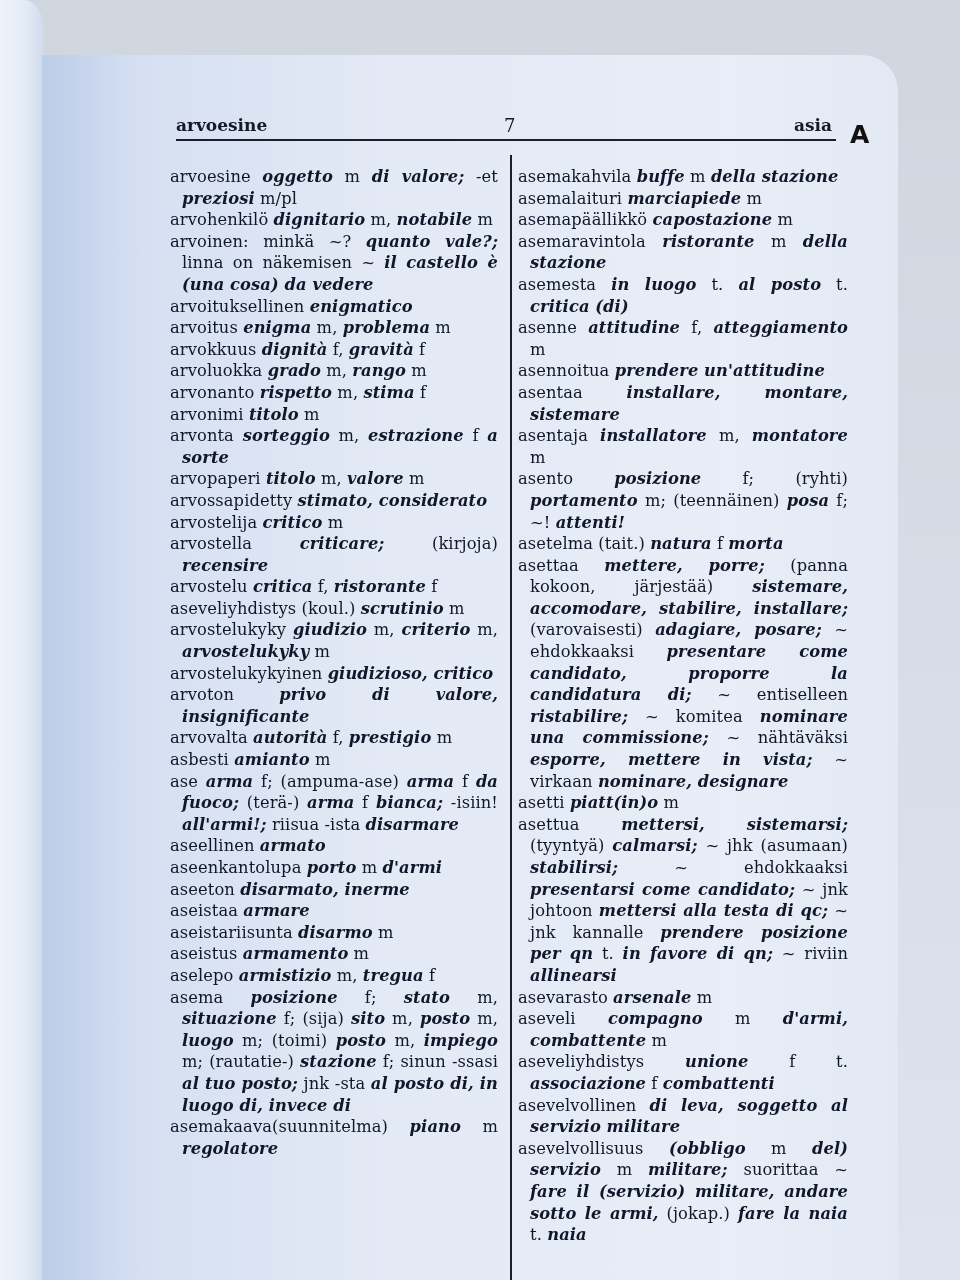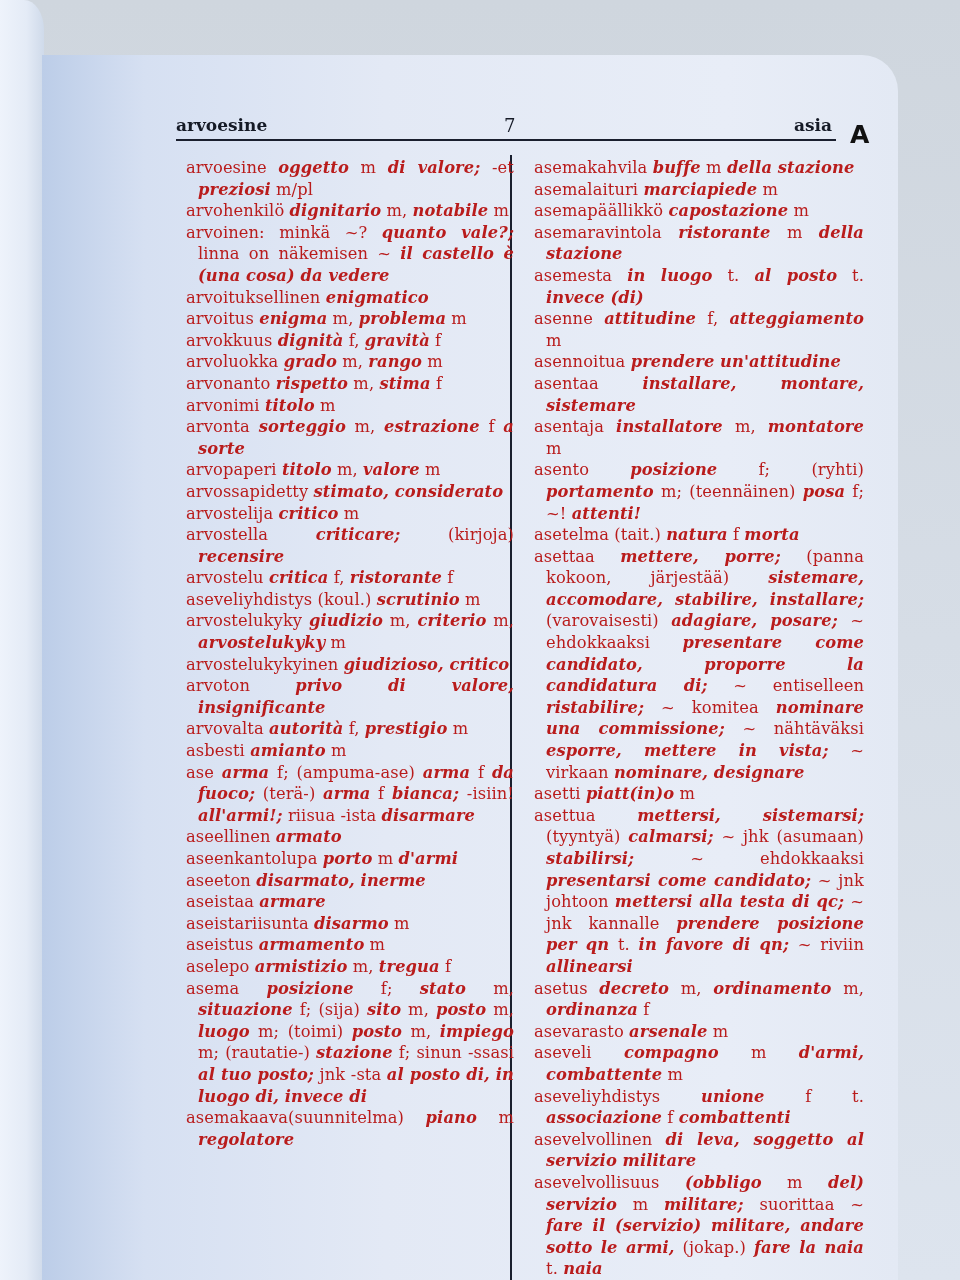--- a/index.html
+++ b/index.html
@@ -30,22 +30,22 @@
   .hdr-num { left:328px; font-weight:normal; font-size:18px; }
   .hdr-right { right:4px; }
   .thumb-letter {
     position:absolute; left:850px; top:120px; font-family:"DejaVu Sans", sans-serif;
     font-weight:bold; font-size:25px; color:#111;
   }
   .col-rule {
     position:absolute; left:510px; top:155px; width:2px; height:1125px; background:#1a1f2e;
   }
   .col {
-    position:absolute; top:157px; font-size:16.3px; line-height:21.6px; color:#b91c1c;
-    font-family:"DejaVu Serif", serif; letter-spacing:0.1px;margin-left:16px;
+    position:absolute; top:166px; font-size:16.3px; line-height:21.6px; color:#0f172a;
+    font-family:"DejaVu Serif", serif; letter-spacing:0.1px;
   }
   .col.left { left:170px; width:328px; }
   .col.right { left:518px; width:330px; }
   .entry { margin:0; padding-left:12px; text-indent:-12px; text-align:justify; }
   .hw { font-weight:normal; }
   .it { font-style:italic; font-weight:bold; }
 </style>
 </head>
 <body>
 
@@ -92,30 +92,29 @@
     <p class="entry"><span class="hw">aseistus</span> <span class="it">armamento</span><span> m</span></p>
     <p class="entry"><span class="hw">aselepo</span> <span class="it">armistizio</span><span> m, </span><span class="it">tregua</span><span> f</span></p>
     <p class="entry"><span class="hw">asema</span> <span class="it">posizione</span><span> f; </span><span class="it">stato</span><span> m, </span><span class="it">situazione</span><span> f; (sija) </span><span class="it">sito</span><span> m, </span><span class="it">posto</span><span> m, </span><span class="it">luogo</span><span> m; (toimi) </span><span class="it">posto</span><span> m, </span><span class="it">impiego</span><span> m; (rautatie-) </span><span class="it">stazione</span><span> f; sinun -ssasi </span><span class="it">al tuo posto;</span><span> jnk -sta </span><span class="it">al posto di, in luogo di, invece di</span></p>
     <p class="entry"><span class="hw">asemakaava(suunnitelma)</span> <span class="it">piano</span><span> m </span><span class="it">regolatore</span></p>
   </div>
 <div class="col right">
     <p class="entry"><span class="hw">asemakahvila</span> <span class="it">buffe</span><span> m </span><span class="it">della stazione</span></p>
     <p class="entry"><span class="hw">asemalaituri</span> <span class="it">marciapiede</span><span> m</span></p>
     <p class="entry"><span class="hw">asemapäällikkö</span> <span class="it">capostazione</span><span> m</span></p>
     <p class="entry"><span class="hw">asemaravintola</span> <span class="it">ristorante</span><span> m </span><span class="it">della stazione</span></p>
-    <p class="entry"><span class="hw">asemesta</span> <span class="it">in luogo</span><span> t. </span><span class="it">al posto</span><span> t. </span><span class="it">invece (di)</span></p>
+    <p class="entry"><span class="hw">asemesta</span> <span class="it">in luogo</span><span> t. </span><span class="it">al posto</span><span> t. </span><span class="it">critica (di)</span></p>
     <p class="entry"><span class="hw">asenne</span> <span class="it">attitudine</span><span> f, </span><span class="it">atteggiamento</span><span> m</span></p>
     <p class="entry"><span class="hw">asennoitua</span> <span class="it">prendere un'attitudine</span></p>
     <p class="entry"><span class="hw">asentaa</span> <span class="it">installare, montare, sistemare</span></p>
     <p class="entry"><span class="hw">asentaja</span> <span class="it">installatore</span><span> m, </span><span class="it">montatore</span><span> m</span></p>
     <p class="entry"><span class="hw">asento</span> <span class="it">posizione</span><span> f; (ryhti) </span><span class="it">portamento</span><span> m; (teennäinen) </span><span class="it">posa</span><span> f; ~! </span><span class="it">attenti!</span></p>
     <p class="entry"><span class="hw">asetelma</span> <span>(tait.) </span><span class="it">natura</span><span> f </span><span class="it">morta</span></p>
     <p class="entry"><span class="hw">asettaa</span> <span class="it">mettere, porre;</span><span> (panna kokoon, järjestää) </span><span class="it">sistemare, accomodare, stabilire, installare;</span><span> (varovaisesti) </span><span class="it">adagiare, posare;</span><span> ~ ehdokkaaksi </span><span class="it">presentare come candidato, proporre la candidatura di;</span><span> ~ entiselleen </span><span class="it">ristabilire;</span><span> ~ komitea </span><span class="it">nominare una commissione;</span><span> ~ nähtäväksi </span><span class="it">esporre, mettere in vista;</span><span> ~ virkaan </span><span class="it">nominare, designare</span></p>
     <p class="entry"><span class="hw">asetti</span> <span class="it">piatt(in)o</span><span> m</span></p>
     <p class="entry"><span class="hw">asettua</span> <span class="it">mettersi, sistemarsi;</span><span> (tyyntyä) </span><span class="it">calmarsi;</span><span> ~ jhk (asumaan) </span><span class="it">stabilirsi;</span><span> ~ ehdokkaaksi </span><span class="it">presentarsi come candidato;</span><span> ~ jnk johtoon </span><span class="it">mettersi alla testa di qc;</span><span> ~ jnk kannalle </span><span class="it">prendere posizione per qn</span><span> t. </span><span class="it">in favore di qn;</span><span> ~ riviin </span><span class="it">allinearsi</span></p>
-    <p class="entry"><span class="hw">asetus</span> <span class="it">decreto</span><span> m, </span><span class="it">ordinamento</span><span> m, </span><span class="it">ordinanza</span><span> f</span></p>
     <p class="entry"><span class="hw">asevarasto</span> <span class="it">arsenale</span><span> m</span></p>
     <p class="entry"><span class="hw">aseveli</span> <span class="it">compagno</span><span> m </span><span class="it">d'armi, combattente</span><span> m</span></p>
     <p class="entry"><span class="hw">aseveliyhdistys</span> <span class="it">unione</span><span> f t. </span><span class="it">associazione</span><span> f </span><span class="it">combattenti</span></p>
     <p class="entry"><span class="hw">asevelvollinen</span> <span class="it">di leva, soggetto al servizio militare</span></p>
     <p class="entry"><span class="hw">asevelvollisuus</span> <span class="it">(obbligo</span><span> m </span><span class="it">del) servizio</span><span> m </span><span class="it">militare;</span><span> suorittaa ~ </span><span class="it">fare il (servizio) militare, andare sotto le armi,</span><span> (jokap.) </span><span class="it">fare la naia</span><span> t. </span><span class="it">naia</span></p>
     <p class="entry"> </p>
   </div>
 
 </body></html>

